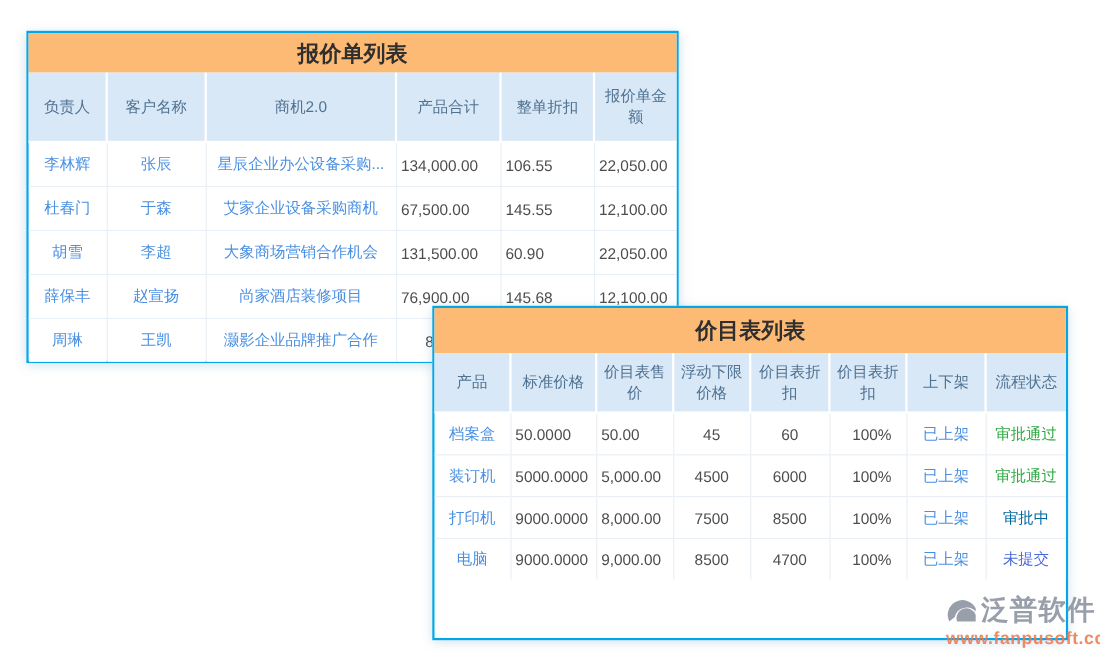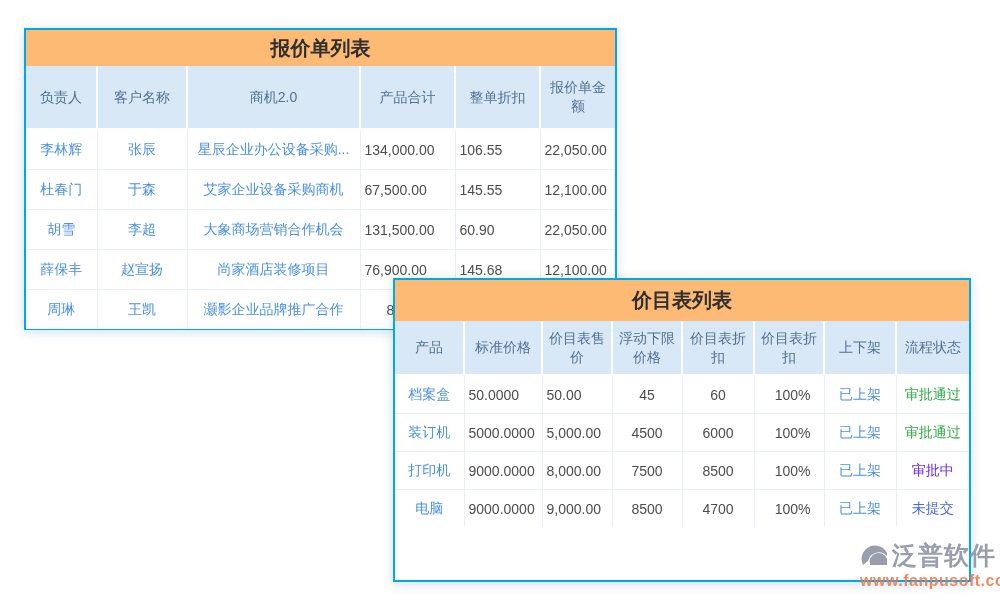--- a/index.html
+++ b/index.html
@@ -38,21 +38,21 @@
   td:last-child{border-right:none;}
   #quote-card td{height:39px;margin-left:38px;}
   #price-card td{height:37px;}
   tr:last-child td{border-bottom:none;}
   .link{color:#4a90e2;}
   .num{text-align:left;padding-right:10px;}
   .num-sm{text-align:right;padding-right:13px;}
   .peek{text-align:left;padding-left:26px;}
   .st-ok{color:#2eaa43;}
   .st-fail{color:#f05050;}
-  .st-pending{color:#6d28d9;}
+  .st-pending{color:#0369a1;}
   .st-draft{color:#4968d8;}
   #watermark{
     position:absolute;left:860px;top:541px;width:138px;z-index:5;
     opacity:0.88;pointer-events:none;
   }
   .wm-row{display:flex;align-items:center;}
   .wm-brand{
     font-size:25px;font-weight:bold;color:#8a92a0;letter-spacing:1px;
     line-height:1;margin-left:2px;
   }

